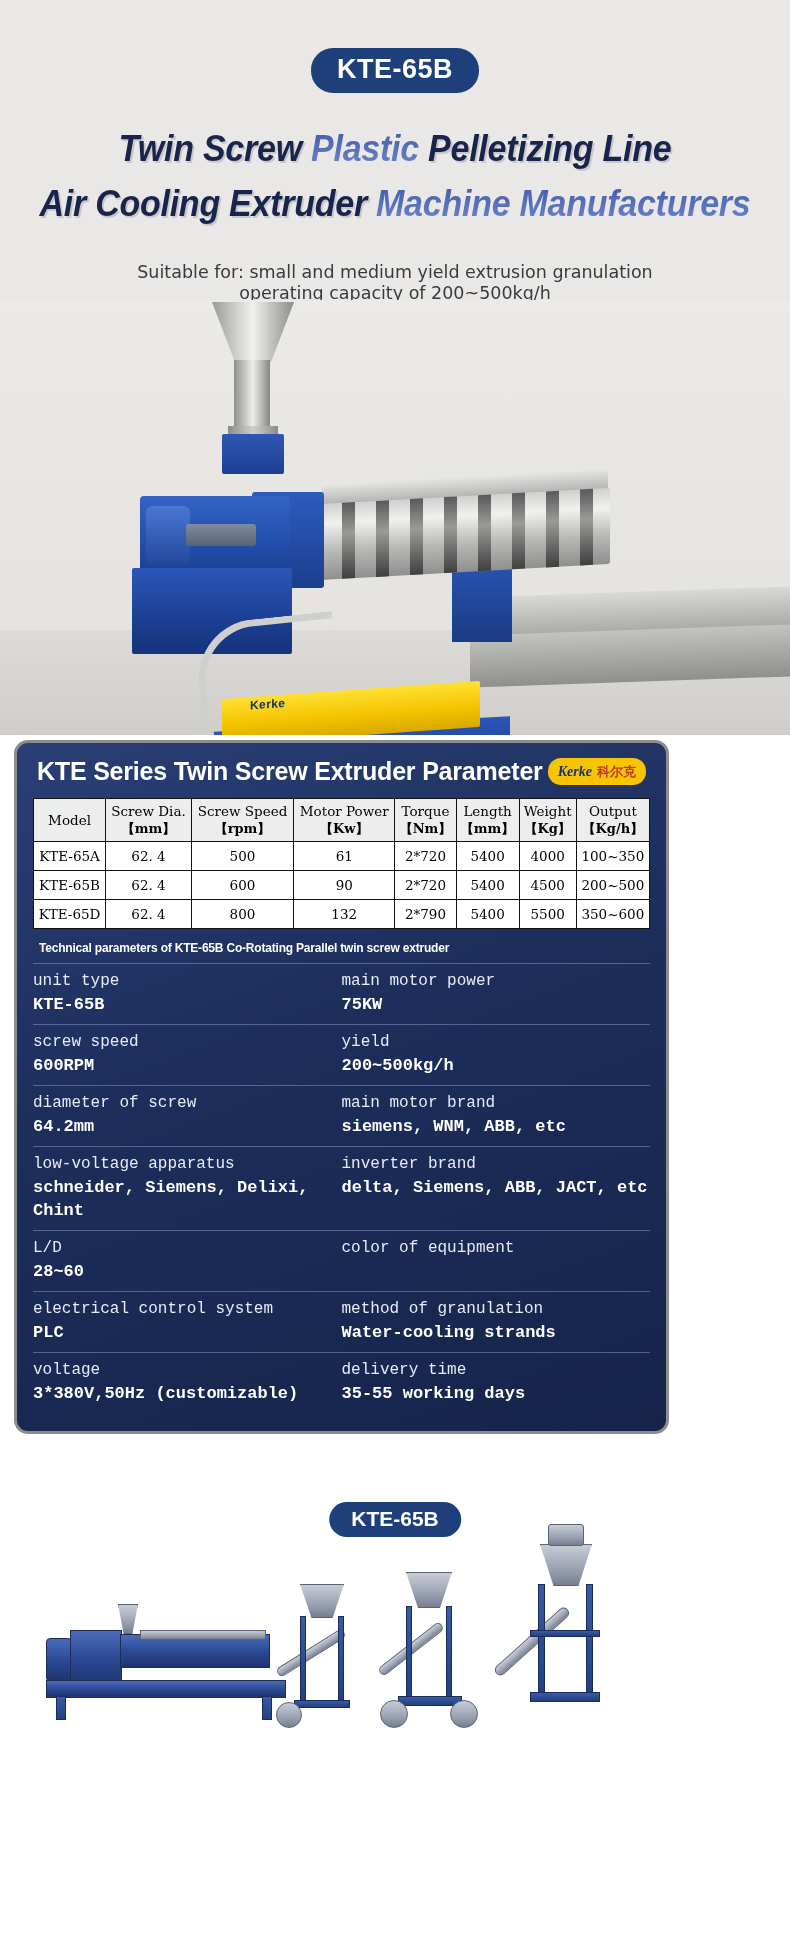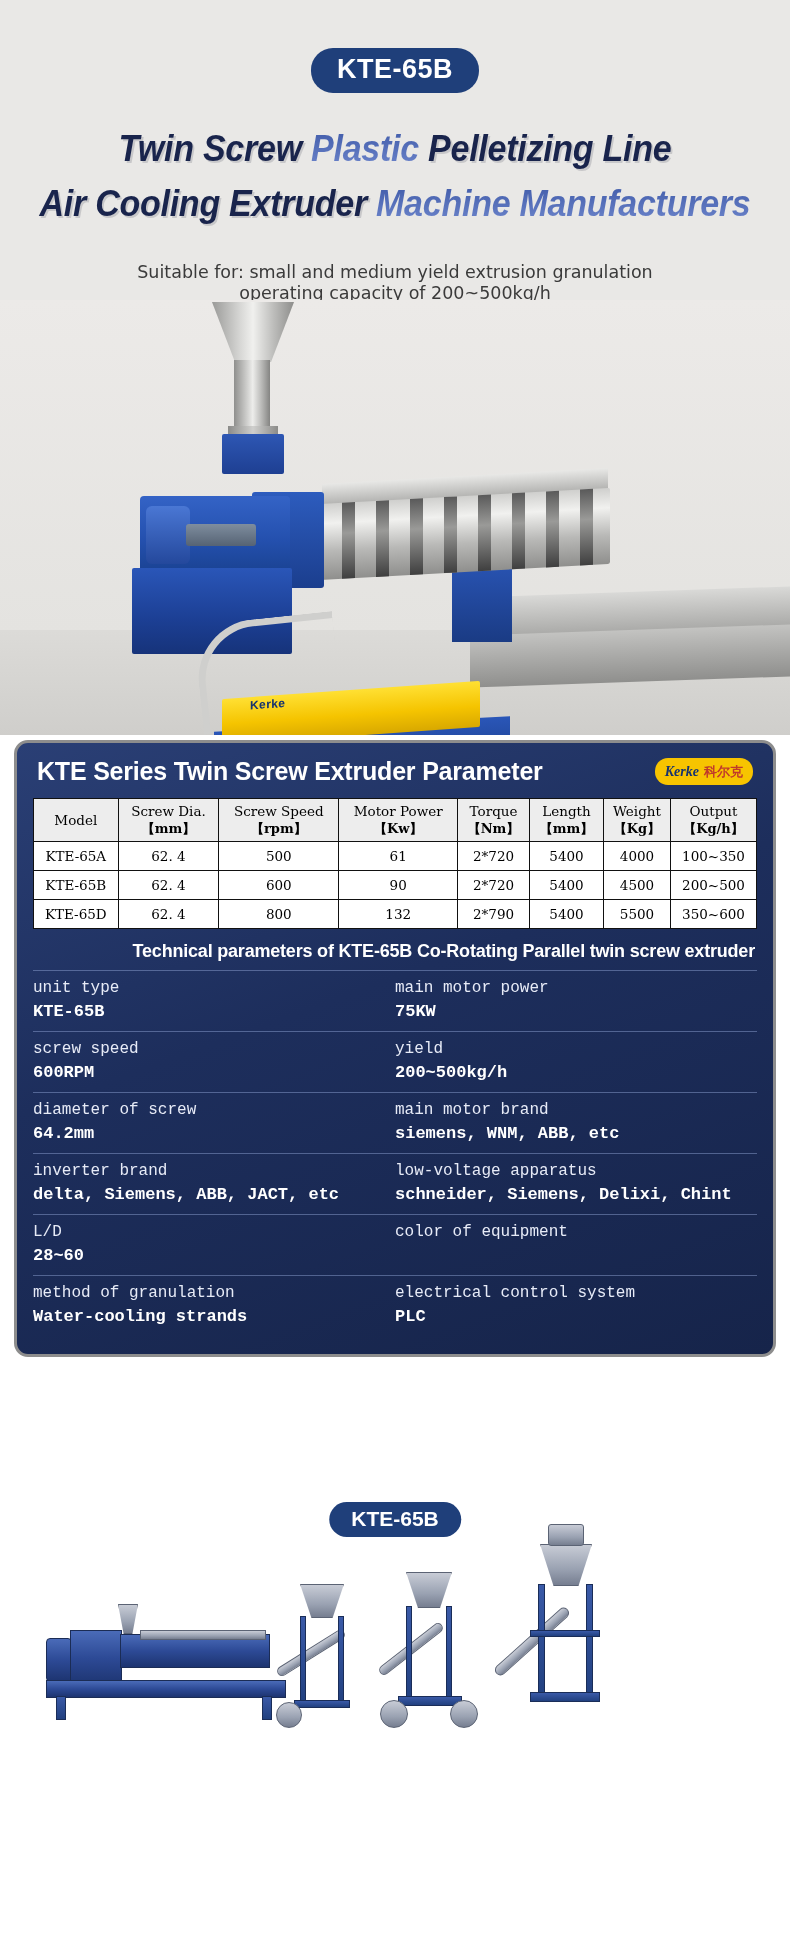--- a/index.html
+++ b/index.html
@@ -205,21 +205,21 @@
     border-radius: 60px 0 0 0;
     border-right: none; border-bottom: none;
     transform: rotate(-6deg);
   }
 
   
   .spec-panel {
     position: absolute;
     top: 740px;
     left: 14px;
-    width: 762px;
+    width: 655px;
     background: linear-gradient(160deg, #2a3f75 0%, #1d2e5c 42%, #16244a 100%);
     border-radius: 14px;
     border: 3px solid #8d8d8d;
     padding: 14px 16px 18px 16px;
   }
 
   .panel-head {
     display: flex;
     align-items: center;
     justify-content: space-between;
@@ -278,26 +278,25 @@
   }
   .param-table td {
     background: #ffffff;
     font-size: 13.5px;
     padding: 6px 2px;
   }
 
   
   .tech-head {
     color: #ffffff;
-    font-size: 18px;
+    font-size: 12px;
     font-weight: bold;
     font-family: "Liberation Sans", sans-serif;
     padding: 12px 2px 8px 6px;
     letter-spacing: -0.2px;
-    text-align: right;
   }
 
   
   .spec-rows { width: 100%; }
   .spec-row {
     display: flex;
     border-top: 1px solid rgba(150,170,220,0.45);
     padding: 7px 0 8px 0;
   }
   .spec-row:first-child { border-top: 1px solid rgba(150,170,220,0.45); }
@@ -503,45 +502,55 @@
           <div class="spec-label">diameter of screw</div>
           <div class="spec-value">64.2mm</div>
         </div>
         <div class="spec-cell">
           <div class="spec-label">main motor brand</div>
           <div class="spec-value">siemens, WNM, ABB, etc</div>
         </div>
       </div>
       <div class="spec-row">
         <div class="spec-cell">
+          <div class="spec-label">low-voltage apparatus</div>
+          <div class="spec-value">schneider, Siemens, Delixi, Chint</div>
+        </div>
+        <div class="spec-cell">
           <div class="spec-label">inverter brand</div>
           <div class="spec-value">delta, Siemens, ABB, JACT, etc</div>
         </div>
-        <div class="spec-cell">
-          <div class="spec-label">low-voltage apparatus</div>
-          <div class="spec-value">schneider, Siemens, Delixi, Chint</div>
-        </div>
       </div>
       <div class="spec-row">
         <div class="spec-cell">
           <div class="spec-label">L/D</div>
           <div class="spec-value">28~60</div>
         </div>
         <div class="spec-cell">
           <div class="spec-label">color of equipment</div>
         </div>
       </div>
       <div class="spec-row">
         <div class="spec-cell">
+          <div class="spec-label">electrical control system</div>
+          <div class="spec-value">PLC</div>
+        </div>
+        <div class="spec-cell">
           <div class="spec-label">method of granulation</div>
           <div class="spec-value">Water-cooling strands</div>
         </div>
-        <div class="spec-cell">
-          <div class="spec-label">electrical control system</div>
-          <div class="spec-value">PLC</div>
+      </div>
+      <div class="spec-row">
+        <div class="spec-cell">
+          <div class="spec-label">voltage</div>
+          <div class="spec-value">3*380V,50Hz (customizable)</div>
+        </div>
+        <div class="spec-cell">
+          <div class="spec-label">delivery time</div>
+          <div class="spec-value">35-55 working days</div>
         </div>
       </div>
     </div>
 </div>
 
 <div class="bottom">
   <div class="bottom-pill">KTE-65B</div>
 
   <div class="draw dw-body" style="left:46px;  top:158px; width:26px;  height:44px; border-radius:4px;"></div>
   <div class="draw dw-body" style="left:70px;  top:150px; width:52px;  height:56px;"></div>

